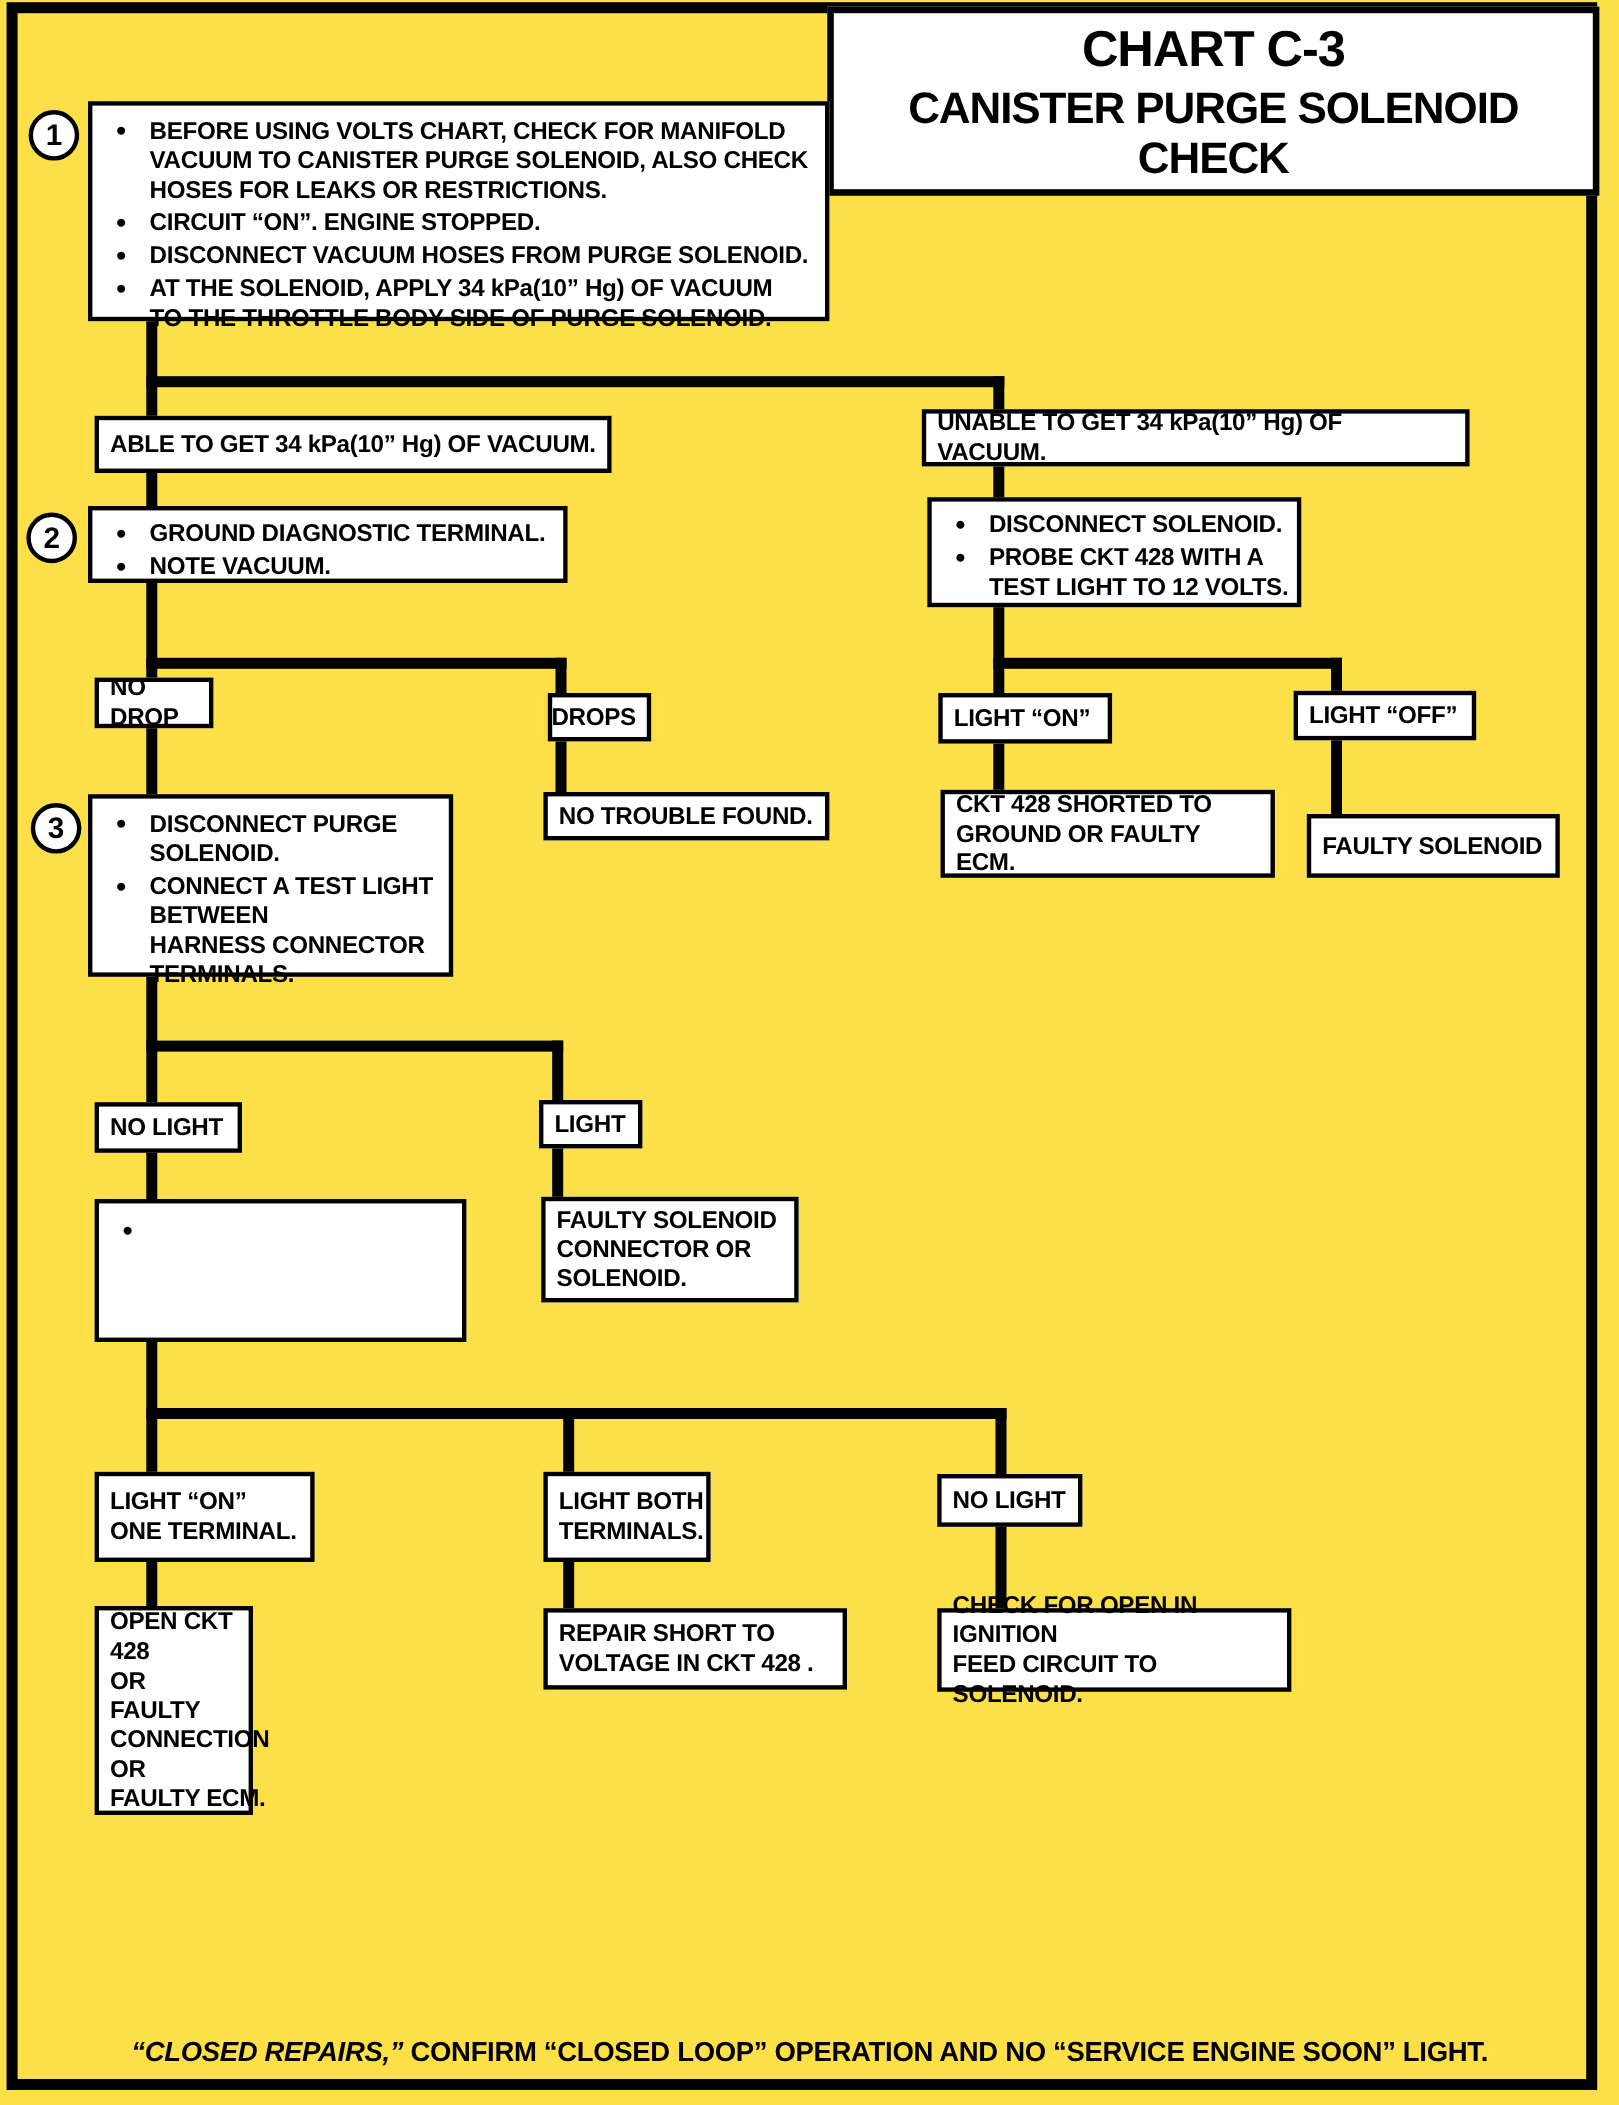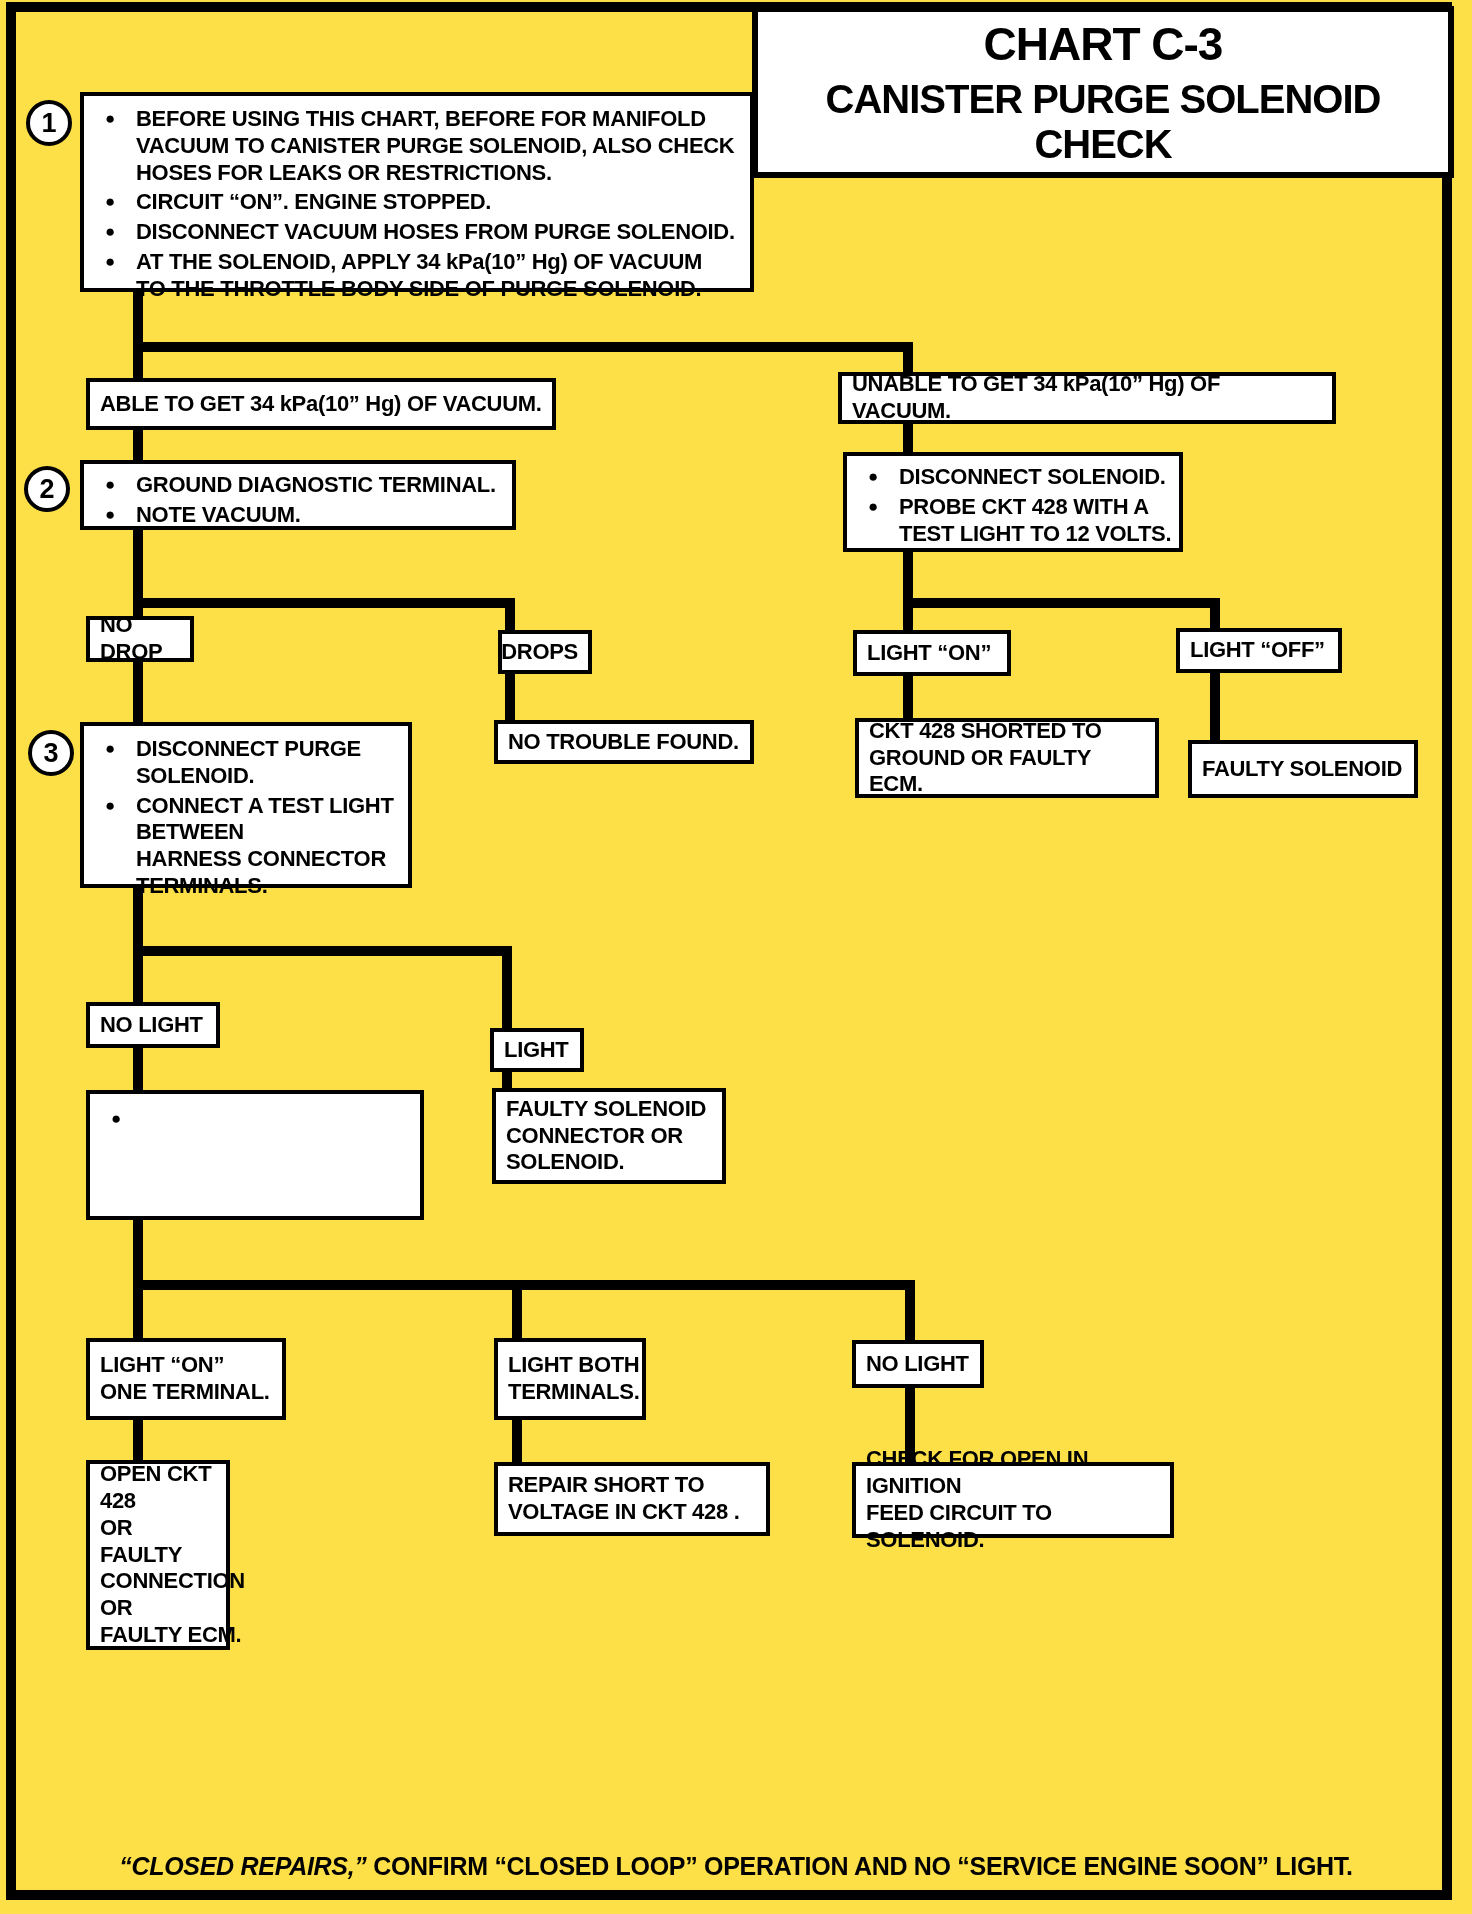--- a/index.html
+++ b/index.html
@@ -66,21 +66,21 @@
     <div class="title-line2">CANISTER PURGE SOLENOID CHECK</div>
   </div>
 
   <div class="step-circle" style="left:26px; top:100px;">1</div>
   <div class="step-circle" style="left:24px; top:466px;">2</div>
   <div class="step-circle" style="left:28px; top:730px;">3</div>
 
   <div class="box bullets" style="left:80px; top:92px; width:674px; height:200px;">
       <div class="bullet-row">
         <span class="bdot">●</span>
-        <span class="btxt">BEFORE USING THIS CHART, BEFORE FOR MANIFOLD
+        <span class="btxt">BEFORE USING VOLTS CHART, CHECK FOR MANIFOLD
 VACUUM TO CANISTER PURGE SOLENOID, ALSO CHECK
 HOSES FOR LEAKS OR RESTRICTIONS.</span>
       </div>
       <div class="bullet-row">
         <span class="bdot">●</span>
         <span class="btxt">CIRCUIT “ON”.  ENGINE STOPPED.</span>
       </div>
       <div class="bullet-row">
         <span class="bdot">●</span>
         <span class="btxt">DISCONNECT  VACUUM HOSES FROM PURGE  SOLENOID.</span>
@@ -160,21 +160,21 @@
         <span class="btxt">CONNECT A TEST LIGHT
 BETWEEN
 HARNESS CONNECTOR
 TERMINALS.</span>
       </div>
     </div>
 
   <div class="box label-box" style="left:86px; top:1002px; width:134px; height:46px;">
     <span>NO LIGHT</span>
   </div>
-  <div class="box label-box" style="left:490px; top:1000px; width:94px; height:44px;margin-top:28px;">
+  <div class="box label-box" style="left:490px; top:1000px; width:94px; height:44px;">
     <span>LIGHT</span>
   </div>
 
   <div class="box bullets" style="left:86px; top:1090px; width:338px; height:130px; padding-top:12px;">
       <div class="bullet-row">
         <span class="bdot">●</span>
       </div>
     </div>
 
   <div class="box label-box" style="left:492px; top:1088px; width:234px; height:96px;">

